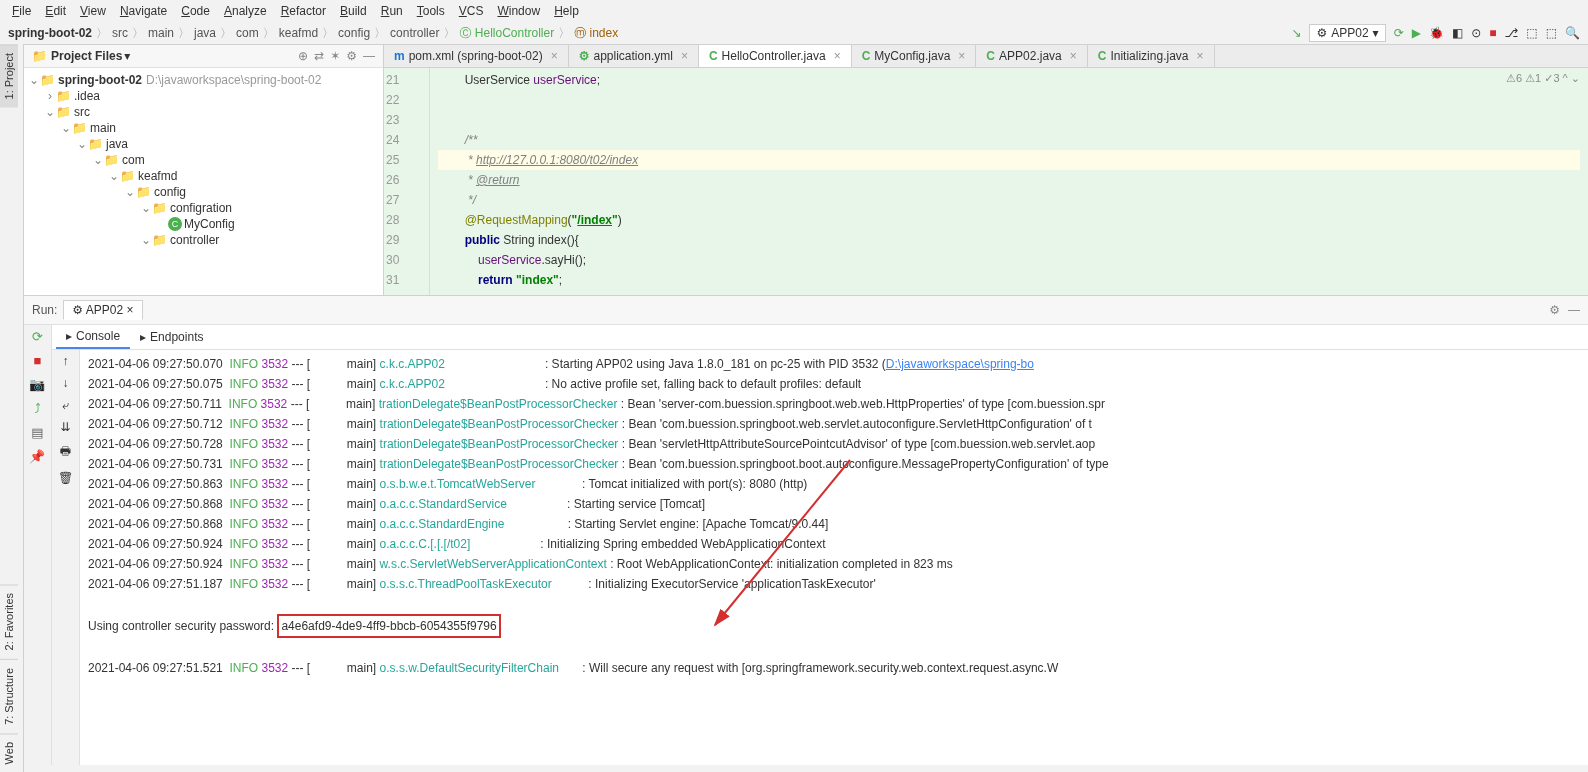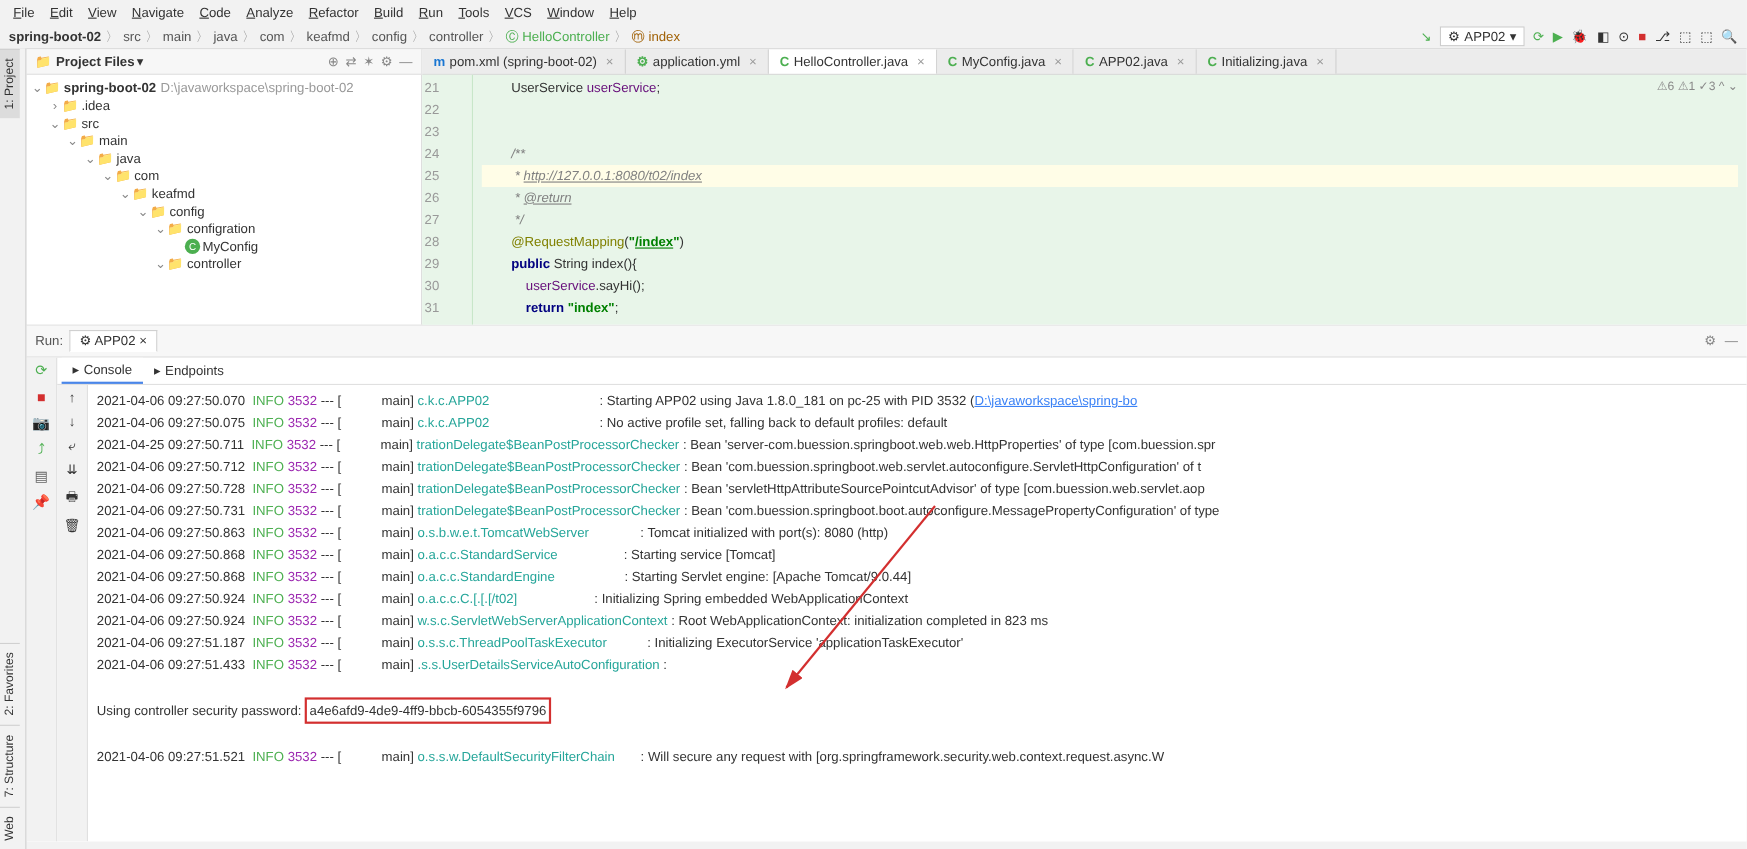--- a/index.html
+++ b/index.html
@@ -304,31 +304,30 @@
           <svg class="arrow-svg" style="left:540px;top:100px" width="260" height="180">
             <defs>
                   <marker id="ah" markerWidth="10" markerHeight="10" refX="8" refY="3" orient="auto">
                     <path d="M0,0 L0,6 L9,3 z" fill="#d32f2f"></path>
                   </marker>
                 </defs>
             <line x1="230" y1="10" x2="95" y2="175" stroke="#d32f2f" stroke-width="2" marker-end="url(#ah)"></line>
           </svg>
         <div class="log-line"><span class="plain">2021-04-06 09:27:50.070</span>  <span class="info">INFO</span> <span class="pid">3532</span> <span class="plain">--- [           main]</span> <span class="logger">c.k.c.APP02                             </span> <span class="plain">: Starting APP02 using Java 1.8.0_181 on pc-25 with PID 3532 (</span><span class="linkc">D:\javaworkspace\spring-bo</span></div>
               <div class="log-line"><span class="plain">2021-04-06 09:27:50.075</span>  <span class="info">INFO</span> <span class="pid">3532</span> <span class="plain">--- [           main]</span> <span class="logger">c.k.c.APP02                             </span> <span class="plain">: No active profile set, falling back to default profiles: default</span></div>
-              <div class="log-line"><span class="plain">2021-04-25 09:27:50.711</span>  <span class="info">INFO</span> <span class="pid">3532</span> <span class="plain">--- [           main]</span> <span class="logger">trationDelegate$BeanPostProcessorChecker</span> <span class="plain">: Bean 'server-com.buession.springboot.web.web.HttpProperties' of type [com.buession.spr</span></div>
+              <div class="log-line"><span class="plain">2021-04-06 09:27:50.711</span>  <span class="info">INFO</span> <span class="pid">3532</span> <span class="plain">--- [           main]</span> <span class="logger">trationDelegate$BeanPostProcessorChecker</span> <span class="plain">: Bean 'server-com.buession.springboot.web.web.HttpProperties' of type [com.buession.spr</span></div>
               <div class="log-line"><span class="plain">2021-04-06 09:27:50.712</span>  <span class="info">INFO</span> <span class="pid">3532</span> <span class="plain">--- [           main]</span> <span class="logger">trationDelegate$BeanPostProcessorChecker</span> <span class="plain">: Bean 'com.buession.springboot.web.servlet.autoconfigure.ServletHttpConfiguration' of t</span></div>
               <div class="log-line"><span class="plain">2021-04-06 09:27:50.728</span>  <span class="info">INFO</span> <span class="pid">3532</span> <span class="plain">--- [           main]</span> <span class="logger">trationDelegate$BeanPostProcessorChecker</span> <span class="plain">: Bean 'servletHttpAttributeSourcePointcutAdvisor' of type [com.buession.web.servlet.aop</span></div>
               <div class="log-line"><span class="plain">2021-04-06 09:27:50.731</span>  <span class="info">INFO</span> <span class="pid">3532</span> <span class="plain">--- [           main]</span> <span class="logger">trationDelegate$BeanPostProcessorChecker</span> <span class="plain">: Bean 'com.buession.springboot.boot.autoconfigure.MessagePropertyConfiguration' of type</span></div>
               <div class="log-line"><span class="plain">2021-04-06 09:27:50.863</span>  <span class="info">INFO</span> <span class="pid">3532</span> <span class="plain">--- [           main]</span> <span class="logger">o.s.b.w.e.t.TomcatWebServer             </span> <span class="plain">: Tomcat initialized with port(s): 8080 (http)</span></div>
               <div class="log-line"><span class="plain">2021-04-06 09:27:50.868</span>  <span class="info">INFO</span> <span class="pid">3532</span> <span class="plain">--- [           main]</span> <span class="logger">o.a.c.c.StandardService                 </span> <span class="plain">: Starting service [Tomcat]</span></div>
               <div class="log-line"><span class="plain">2021-04-06 09:27:50.868</span>  <span class="info">INFO</span> <span class="pid">3532</span> <span class="plain">--- [           main]</span> <span class="logger">o.a.c.c.StandardEngine                  </span> <span class="plain">: Starting Servlet engine: [Apache Tomcat/9.0.44]</span></div>
               <div class="log-line"><span class="plain">2021-04-06 09:27:50.924</span>  <span class="info">INFO</span> <span class="pid">3532</span> <span class="plain">--- [           main]</span> <span class="logger">o.a.c.c.C.[.[.[/t02]                    </span> <span class="plain">: Initializing Spring embedded WebApplicationContext</span></div>
               <div class="log-line"><span class="plain">2021-04-06 09:27:50.924</span>  <span class="info">INFO</span> <span class="pid">3532</span> <span class="plain">--- [           main]</span> <span class="logger">w.s.c.ServletWebServerApplicationContext</span> <span class="plain">: Root WebApplicationContext: initialization completed in 823 ms</span></div>
               <div class="log-line"><span class="plain">2021-04-06 09:27:51.187</span>  <span class="info">INFO</span> <span class="pid">3532</span> <span class="plain">--- [           main]</span> <span class="logger">o.s.s.c.ThreadPoolTaskExecutor          </span> <span class="plain">: Initializing ExecutorService 'applicationTaskExecutor'</span></div>
-              <div class="log-line"><span class="plain">2021-04-06 09:27:51.433</span>  <span class="info">INFO</span> <span class="pid">3532</span> <span class="plain">--- [           main]</span> <span class="logger">.s.s.UserDetailsServiceAutoConfiguration</span> <span class="plain">: </span></div>
               <div class="log-line">&nbsp;</div>
               <div class="log-line"><span class="plain">Using controller security password:</span> <span class="pwd-box">a4e6afd9-4de9-4ff9-bbcb-6054355f9796</span></div>
               <div class="log-line">&nbsp;</div>
               <div class="log-line"><span class="plain">2021-04-06 09:27:51.521</span>  <span class="info">INFO</span> <span class="pid">3532</span> <span class="plain">--- [           main]</span> <span class="logger">o.s.s.w.DefaultSecurityFilterChain      </span> <span class="plain">: Will secure any request with [org.springframework.security.web.context.request.async.W</span></div>
             </div>
       </div>
     </div>
   </div>
 </div>
 

